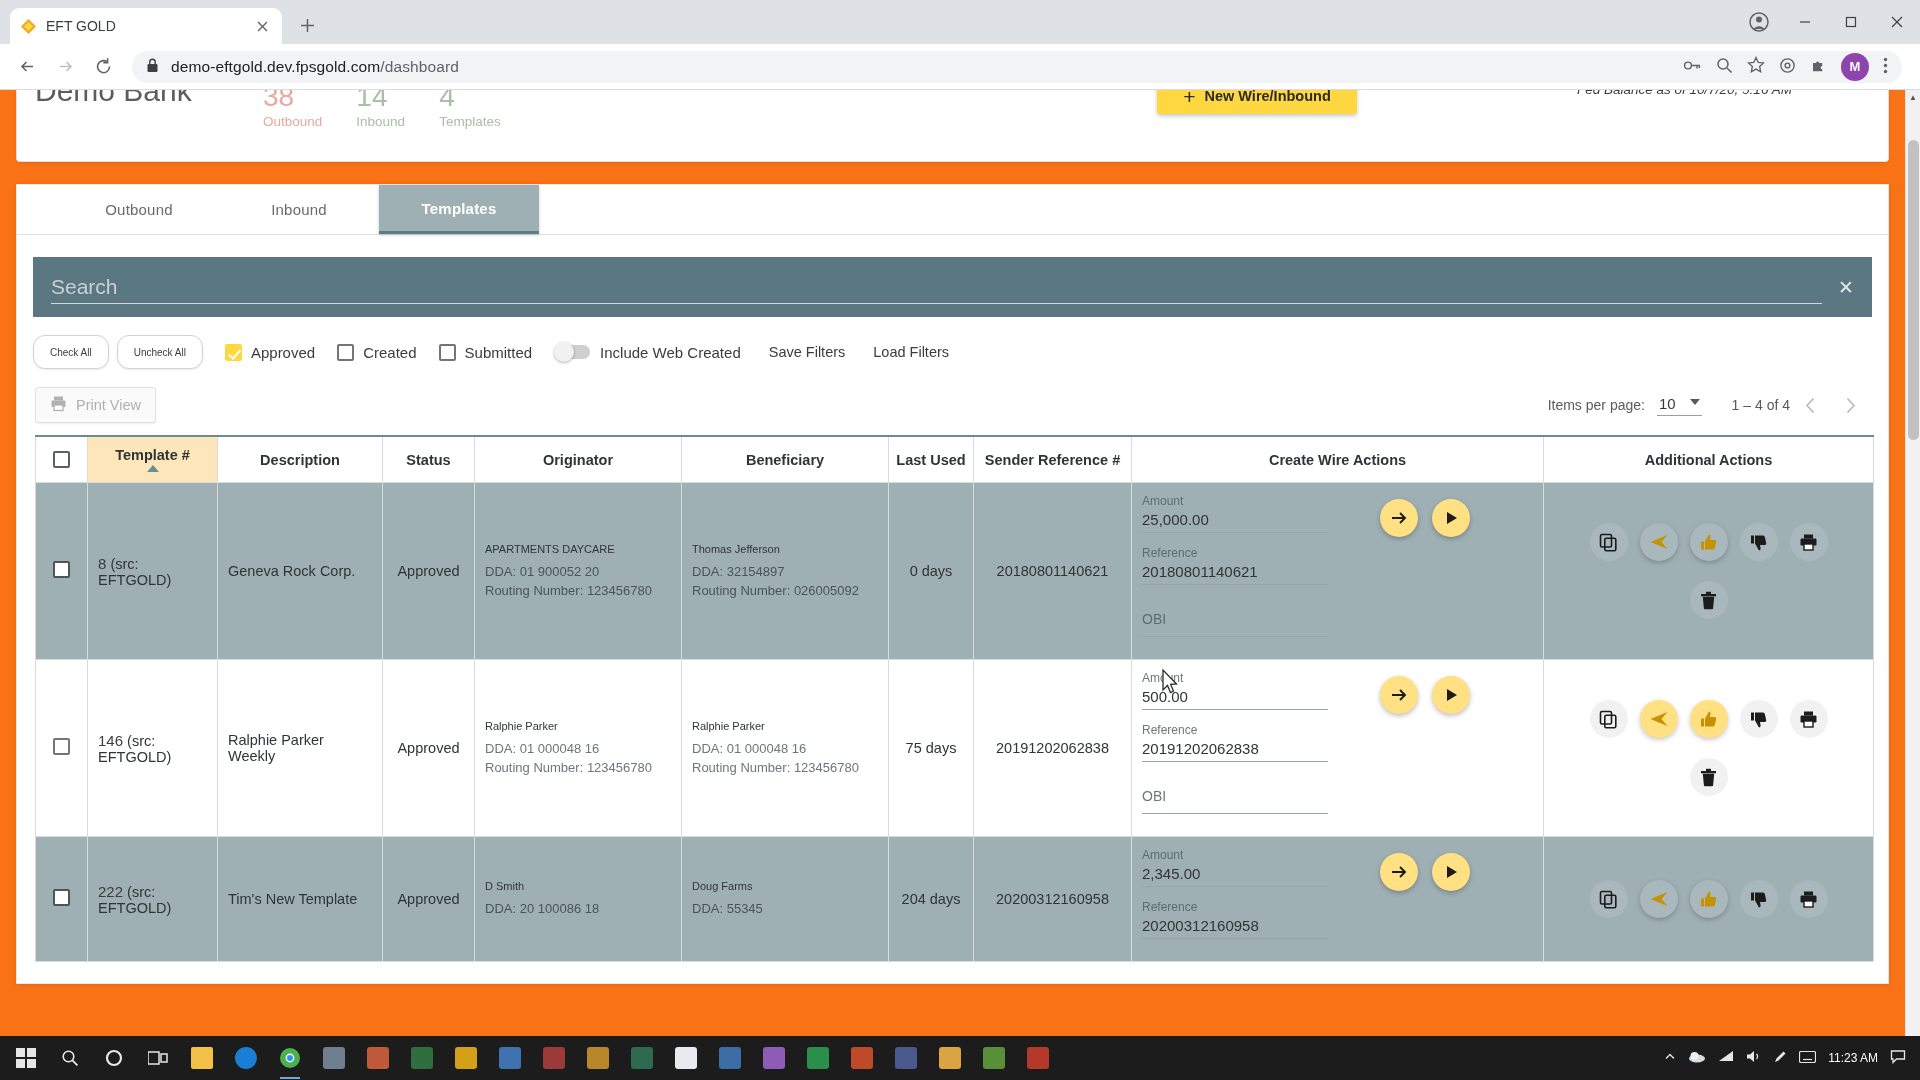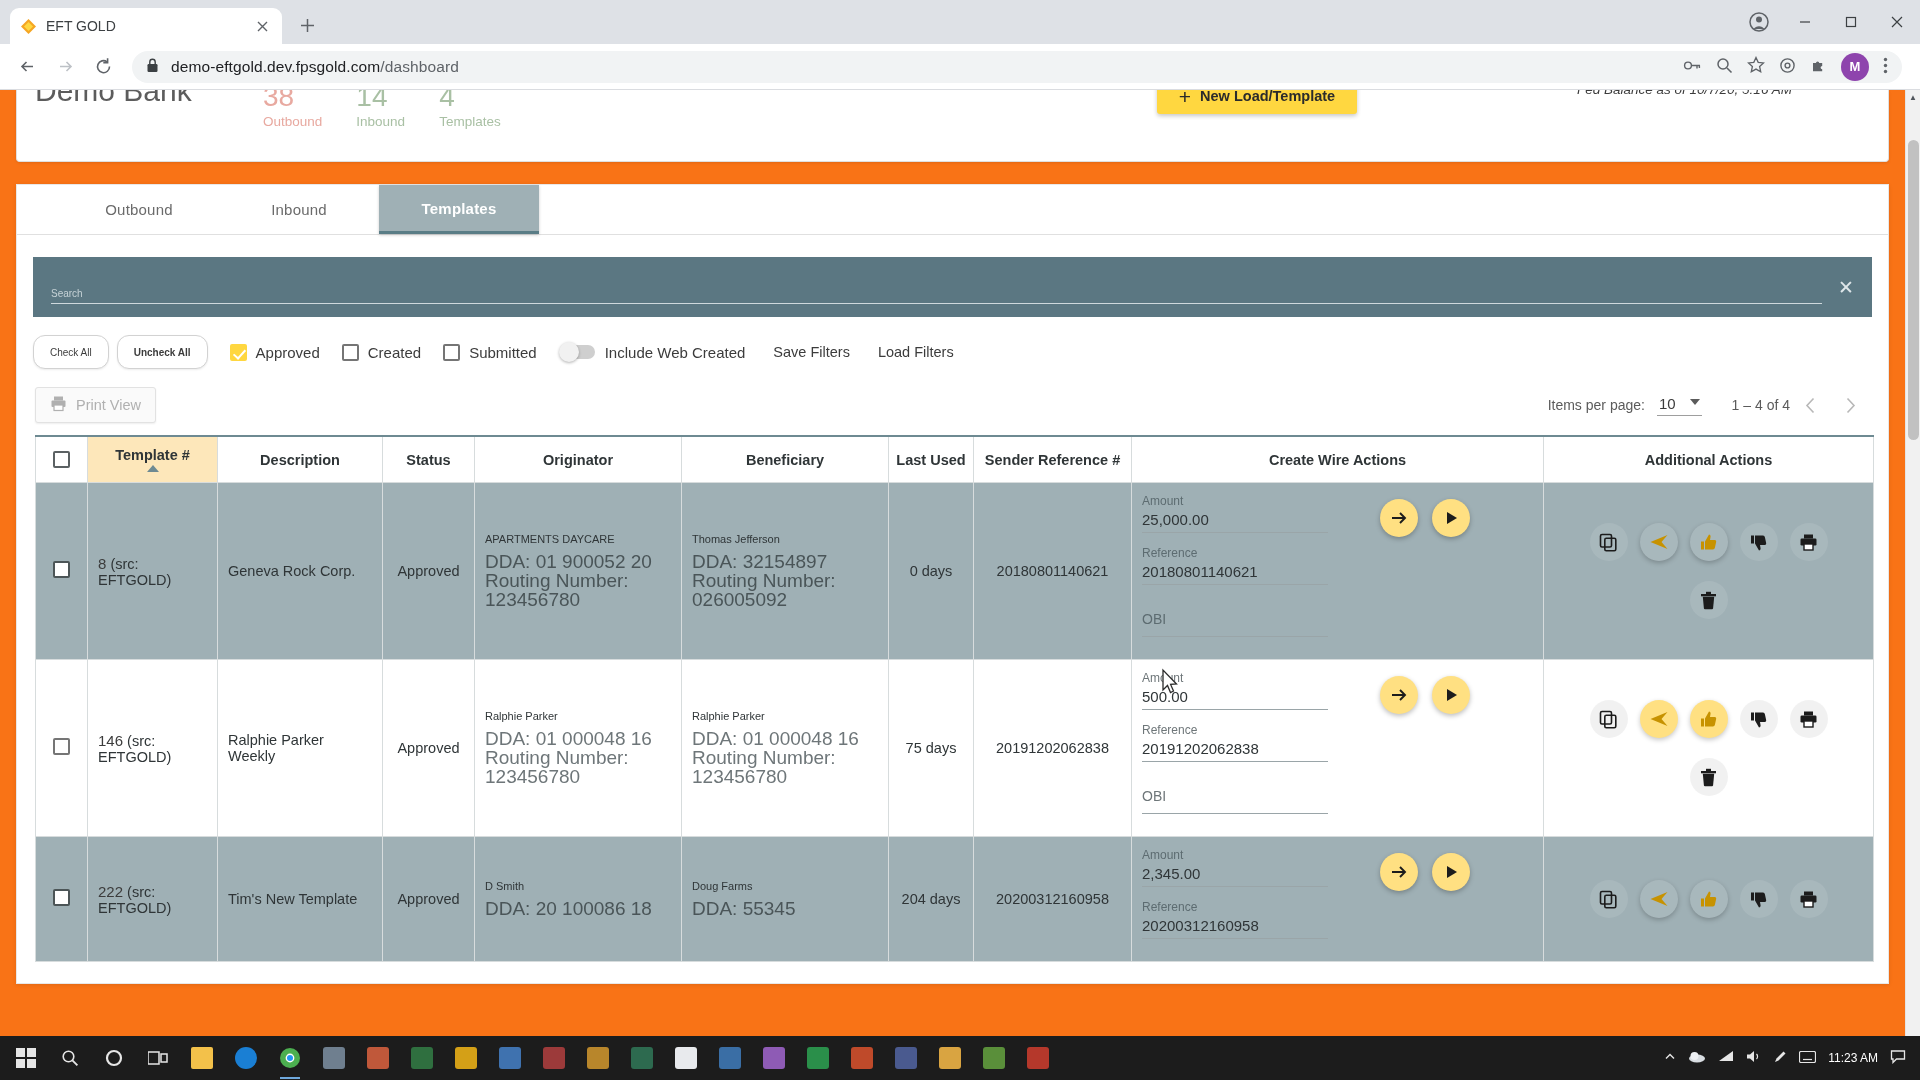--- a/index.html
+++ b/index.html
@@ -103,30 +103,30 @@
   .tabitem.active {
     background:#9fb0b5; color:#fff; font-weight:bold;
     border-bottom:3px solid #5a7d86; box-shadow:0 1px 3px rgba(0,0,0,.2);
   }
 
   .searchbar {
     background:#5b7782; height:60px; margin:22px 16px 0 16px; display:flex; align-items:center;
     padding:0 18px; position:relative;
   }
   .searchbar .sfield { flex:1; border-bottom:1px solid #cfd9dd; height:34px; display:flex; align-items:flex-end; padding-bottom:4px;}
-  .searchbar .sfield span { color:#c6d2d6; font-size:10px; }
+  .searchbar .sfield span { color:#c6d2d6; font-size:21px; }
   .searchbar .clearx { color:#dfe7ea; font-size:19px; margin-left:16px; line-height:1; }
 
   .filters { display:flex; align-items:center; gap:0; padding:18px 16px 10px 16px; }
   .fbtn {
     height:34px; padding:8px 16px; border:1px solid #d2d2d2; background:#fff; border-radius:12px;
     font-size:10px; color:#3c3c3c; display:flex; align-items:center; justify-content:center;
     font-family:"Liberation Sans",sans-serif; box-shadow:0 1px 2px rgba(0,0,0,.08);
   }
-  .fbtn + .fbtn { margin-left:8px;font-weight:bold; }
+  .fbtn + .fbtn { margin-left:8px; }
   .cbox-wrap { display:flex; align-items:center; gap:9px; margin-left:22px; }
   .cbox { width:17px; height:17px; border:2px solid #757575; border-radius:2px; background:#fff; position:relative;}
   .cbox.checked { background:#ffd740; border-color:#ffd740; }
   .cbox.checked::after {
     content:""; position:absolute; left:4.5px; top:1px; width:5px; height:10px;
     border:solid #fff; border-width:0 2px 2px 0; transform:rotate(42deg);
   }
   .cbox-lbl { font-size:15px; color:#3c3c3c; }
   .toggle-wrap { display:flex; align-items:center; gap:10px; margin-left:24px;}
   .toggle { width:34px; height:14px; background:#cfcfcf; border-radius:8px; position:relative;}
@@ -159,21 +159,21 @@
   table.wt th .sortcaret {
     display:block; margin:2px auto 0; width:0;height:0;
     border-left:6px solid transparent; border-right:6px solid transparent; border-bottom:7px solid #6e8a92;
   }
   table.wt td { border:1px solid #d7dcdd; font-size:14.5px; color:#2f3537; vertical-align:middle; padding:8px 10px;}
   tr.row-hl td { background:#9fb0b5; }
   tr.row td { background:#fff; }
   td.c-center { text-align:center; }
   .tid { font-size:15px; color:#3c3c3c; }
   .party-name { font-size:11px; color:#2f3537; margin-bottom:7px;}
-  .party-sub { font-size:19px; color:#4a5558; line-height:19px;}
+  .party-sub { font-size:13px; color:#4a5558; line-height:19px;}
   tr.row .party-sub { color:#6e7679; }
 
   .cw-cell { padding:10px 0 10px 10px !important; }
   .cw-inner { display:flex; align-items:flex-start; }
   .cw-fields { width:186px; }
   .fld { margin-bottom:12px; }
   .fld .flbl { font-size:12px; color:#6e7679; line-height:16px;}
   tr.row-hl .fld .flbl { color:#5d6c71; }
   .fld .fval { font-size:15px; color:#2f3537; border-bottom:1px solid #9aa5a8; padding:2px 0 4px 0; min-height:24px;}
   .fld.obi .flbl { font-size:14px; color:#6e7679; padding-top:14px;}
@@ -341,21 +341,21 @@
               <div class="num">14</div>
               <div class="lbl">Inbound</div>
             </div>
             <div class="stat templates">
               <div class="num">4</div>
               <div class="lbl">Templates</div>
             </div>
           </div>
           <div class="newwire-btn">
             <span class="plus">+</span>
-            <span>New Load/Template</span>
+            <span>New Wire/Inbound</span>
           </div>
           <div class="fedbal">Fed Balance as of 10/7/20, 5:16 AM</div>
         </div>
       </div>
 
       <div class="main-card">
 
         <div class="tabs">
           <div class="tabitem">Outbound</div>
           <div class="tabitem">Inbound</div>

